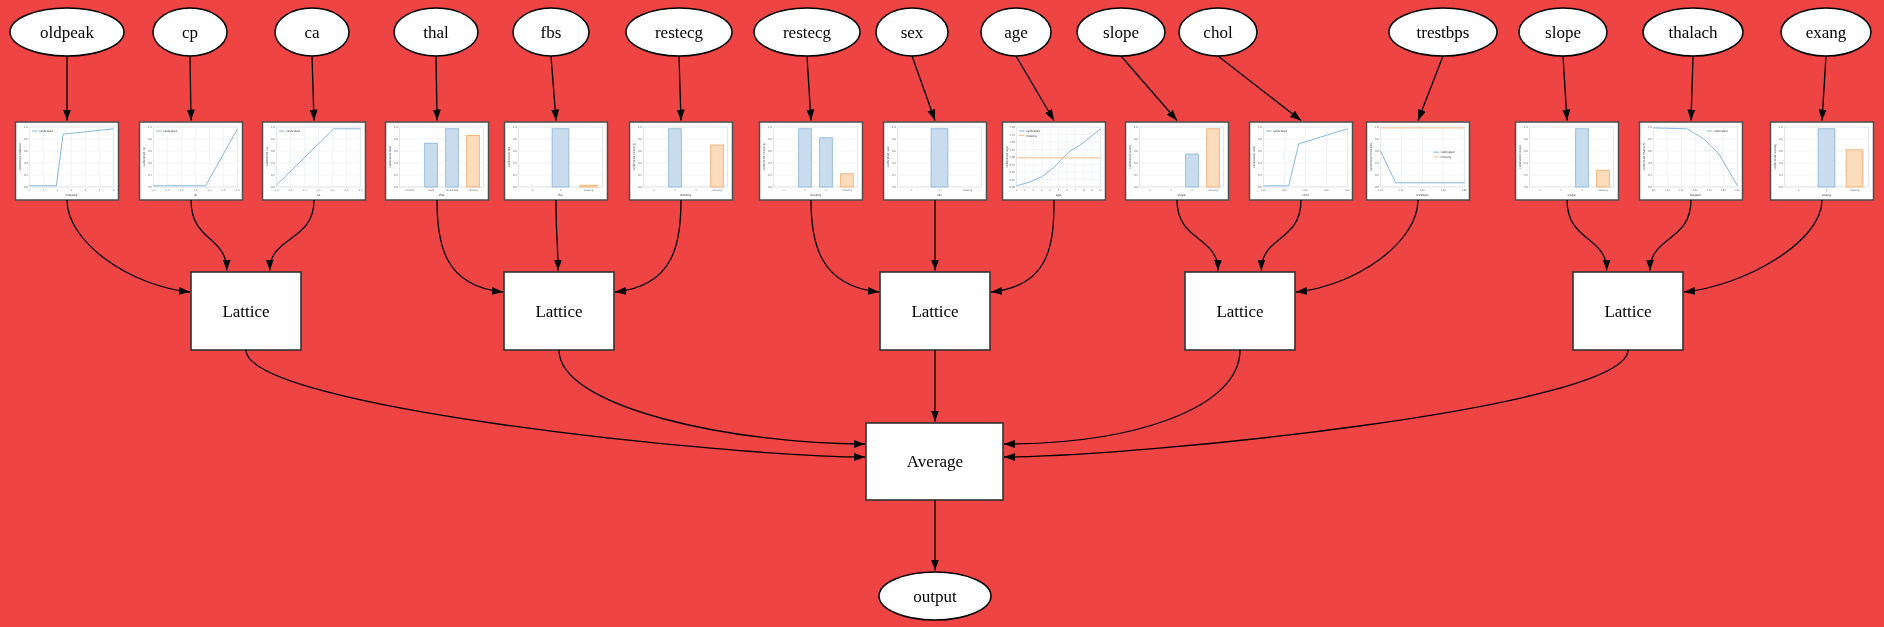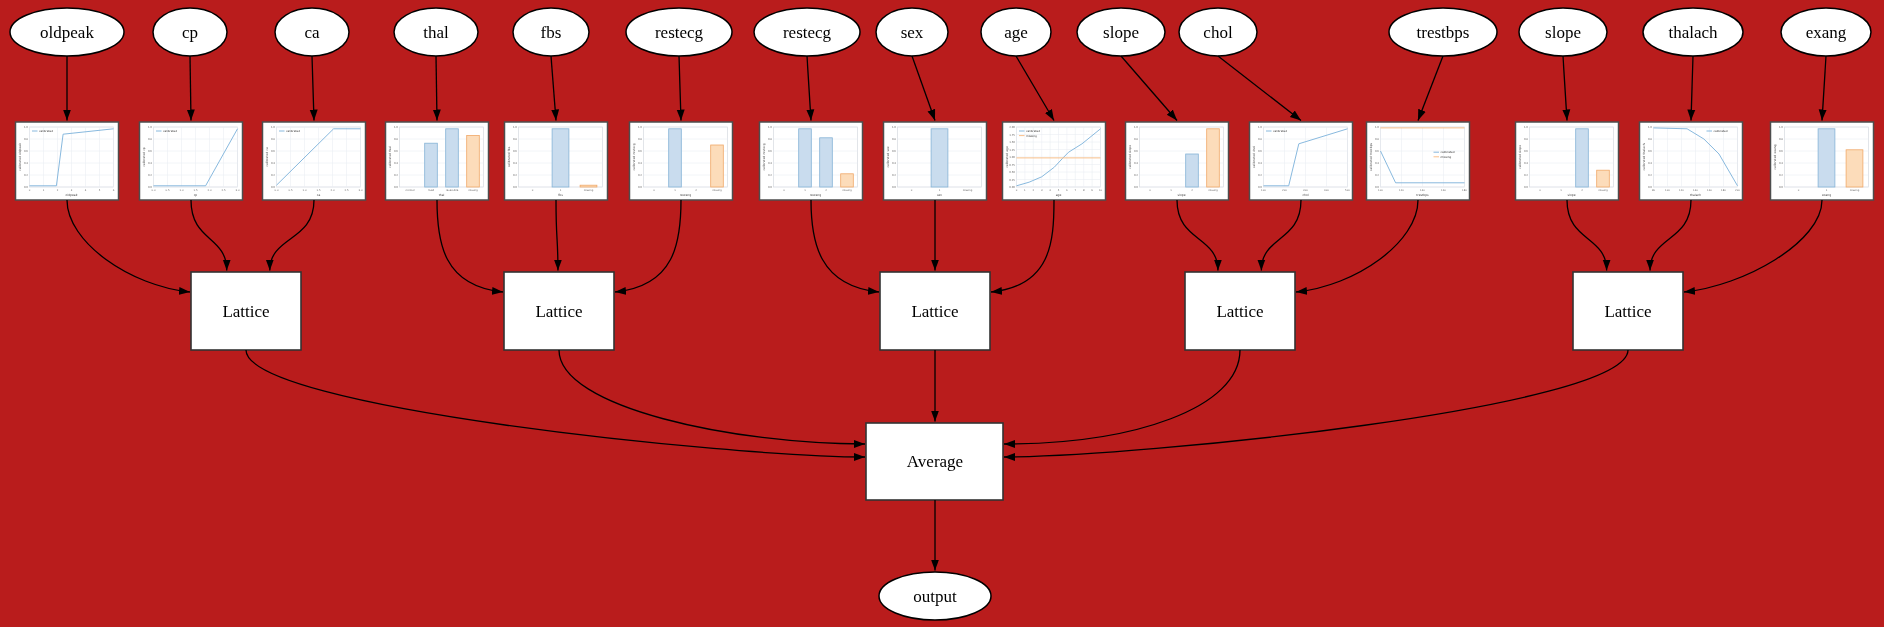--- a/index.html
+++ b/index.html
@@ -1,16 +1,16 @@
 <!DOCTYPE html>
 <html><head>
 <meta charset="utf-8">
 <style>
   html,body{margin:0;padding:0;background:#ffffff;}
-  .canvas{position:relative;width:1884px;height:627px;background:#b91c1c;overflow:hidden;}
+  .canvas{position:relative;width:1884px;height:627px;background:#ef4444;overflow:hidden;}
   .canvas svg{position:absolute;left:0;top:0;display:block;}
   text{user-select:none;}
 </style>
 </head>
 <body>
 
 <div class="canvas">
   <svg id="graph" width="1884" height="627" xmlns="http://www.w3.org/2000/svg" viewBox="0 0 1884 627">
       <defs>
         <marker id="arw" markerUnits="userSpaceOnUse" markerWidth="12" markerHeight="10" refX="11" refY="5" orient="auto">

